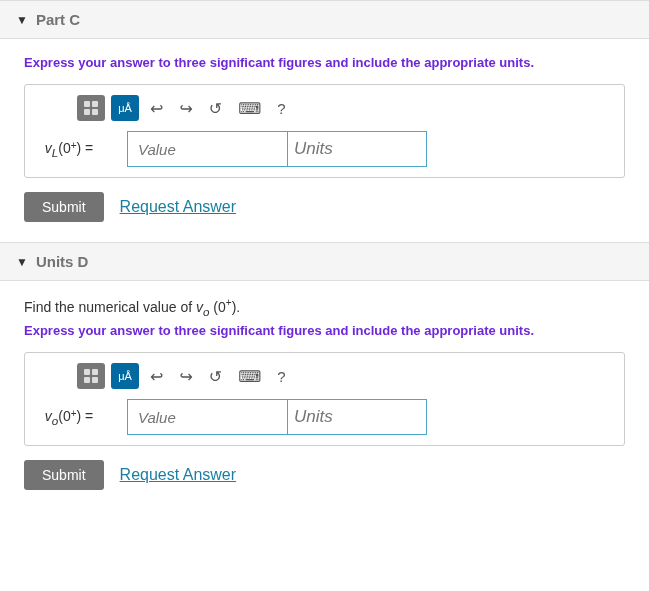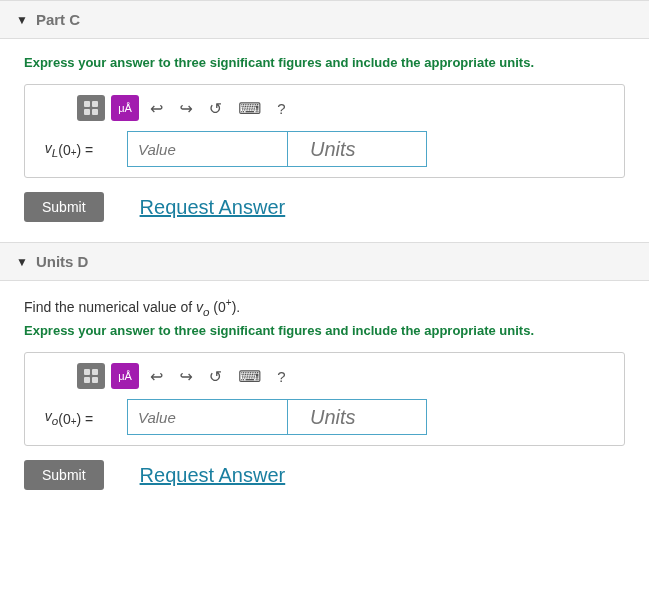--- a/index.html
+++ b/index.html
@@ -46,21 +46,21 @@
       margin-bottom: 6px;
       font-size: 14px;
       color: #333;
     }
 
     .find-text .var {
       font-style: italic;
     }
 
     .instruction {
-      color: #15803d;
+      color: #6d28d9;
       font-weight: bold;
       font-size: 13px;
       margin-bottom: 14px;
     }
 
     .input-box {
       border: 1px solid #ccc;
       border-radius: 3px;
       padding: 10px 12px;
       background: #fff;
@@ -88,21 +88,21 @@
       justify-content: center;
       min-width: 28px;
       min-height: 26px;
     }
 
     .toolbar-btn.grid-btn {
       background: #777;
     }
 
     .toolbar-btn.mu-btn {
-      background: #a21caf;
+      background: #0369a1;
       font-size: 11px;
     }
 
     .toolbar-icon-btn {
       background: none;
       border: none;
       cursor: pointer;
       color: #555;
       font-size: 16px;
       padding: 2px 5px;
@@ -119,41 +119,41 @@
       display: flex;
       align-items: center;
       gap: 0;
     }
 
     .input-label {
       font-size: 14px;
       color: #333;
       min-width: 90px;
       display: flex;
-      align-items: flex-end;
+      align-items: flex-start;
       gap: 0;
     }
 
     .value-input {
       border: 1.5px solid #4da6c8;
       border-right: none;
       padding: 6px 10px;
       font-size: 15px;
       font-style: italic;
       color: #8b5cf6;
       width: 160px;
       outline: none;
       height: 36px;
       background: #fff;
     }
 
     .units-input {
       border: 1.5px solid #4da6c8;
-      padding: 6px 22px;
-      font-size: 20px;
+      padding: 6px 6px;
+      font-size: 17px;
       font-style: italic;
       color: #aaa;
       width: 140px;
       outline: none;
       height: 36px;
       background: #fff;
     }
 
     .action-row {
       display: flex;
@@ -169,25 +169,24 @@
       border-radius: 3px;
       padding: 7px 18px;
       font-size: 14px;
       cursor: pointer;
       font-weight: normal;
     }
 
     .request-answer {
       color: #1a7fa0;
       text-decoration: underline;
-      font-size: 20px;
+      font-size: 16px;
       cursor: pointer;
       background: none;
       border: none;
-      margin-left: 20px;
     }
 
     sup {
       font-size: 10px;
     }
   </style>
 </head>
 <body>
 
 <div id="app">

